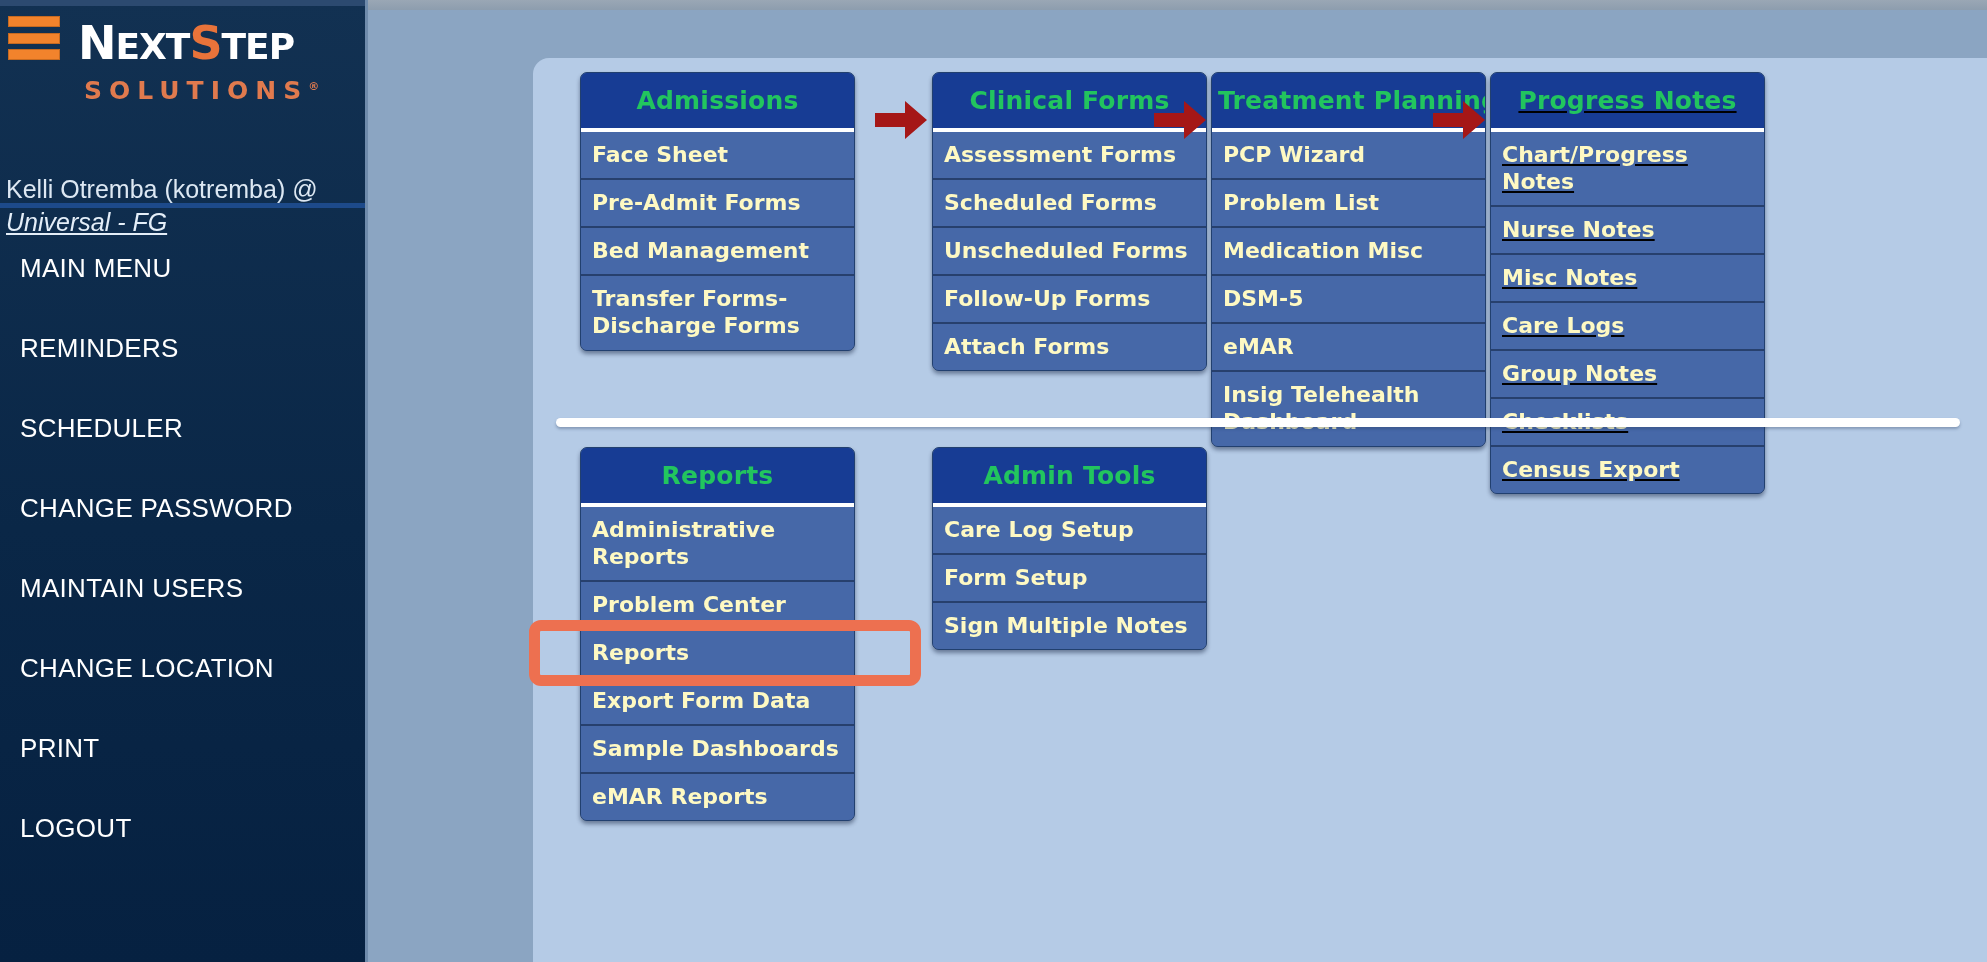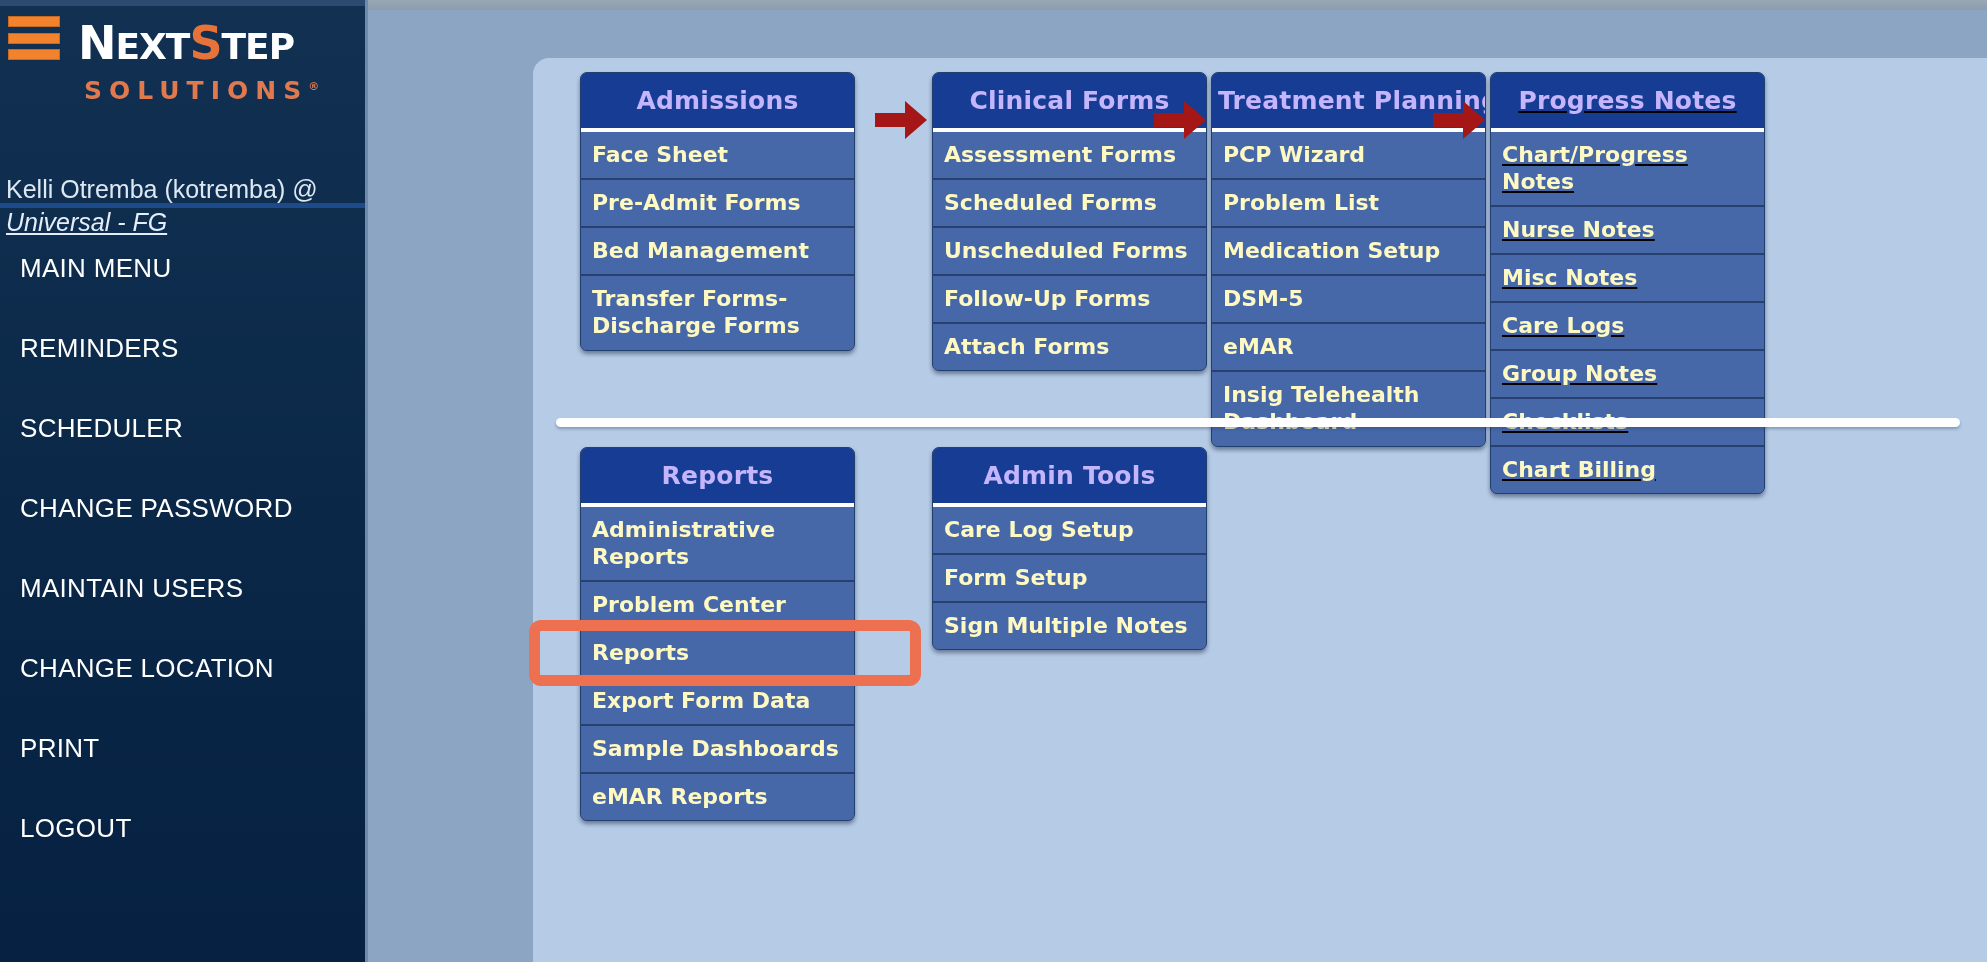--- a/index.html
+++ b/index.html
@@ -145,21 +145,21 @@
   .card {
     position: absolute;
     border-radius: 7px;
     background: #41609f;
     box-shadow: 0 3px 4px rgba(10,25,55,.45);
     overflow: hidden;
     border: 1px solid #22406f;
   }
   .card-head {
     background: #173c94;
-    color: #c4b5fd;
+    color: #22c55e;
     font-family: "DejaVu Sans", sans-serif;
     font-weight: 700;
     font-size: 25px;
     text-align: center;
     padding: 13px 6px 13px;
     letter-spacing: .2px;
     border-bottom: 4px solid #ffffff;
     white-space: nowrap;
     cursor: pointer;
   }
@@ -275,21 +275,21 @@
       <svg viewBox="0 0 56 44" width="56" height="44" aria-hidden="true">
         <path d="M2 15 L32 15 L32 3 L54 22 L32 41 L32 29 L2 29 Z" fill="#a51717"></path>
       </svg>
     </div>
 
     <div class="card" style="left:678px; top:14px; width:275px;">
       <div class="card-head">Treatment Planning</div>
       <div class="card-body">
         <div class="card-item">PCP Wizard</div>
         <div class="card-item">Problem List</div>
-        <div class="card-item">Medication Setup</div>
+        <div class="card-item">Medication Misc</div>
         <div class="card-item">DSM-5</div>
         <div class="card-item">eMAR</div>
         <div class="card-item two-line">Insig Telehealth Dashboard</div>
       </div>
     </div>
 
     <div class="arrow" style="left:898px; top:40px;">
       <svg viewBox="0 0 56 44" width="56" height="44" aria-hidden="true">
         <path d="M2 15 L32 15 L32 3 L54 22 L32 41 L32 29 L2 29 Z" fill="#a51717"></path>
       </svg>
@@ -297,21 +297,21 @@
 
     <div class="card" style="left:957px; top:14px; width:275px;text-decoration:underline;">
       <div class="card-head">Progress Notes</div>
       <div class="card-body">
         <div class="card-item">Chart/Progress Notes</div>
         <div class="card-item">Nurse Notes</div>
         <div class="card-item">Misc Notes</div>
         <div class="card-item">Care Logs</div>
         <div class="card-item">Group Notes</div>
         <div class="card-item">Checklists</div>
-        <div class="card-item">Chart Billing</div>
+        <div class="card-item">Census Export</div>
       </div>
     </div>
 
     <div class="divider" style="left:23px; top:360px; width:1404px;"></div>
 
     <div class="card" style="left:47px; top:389px; width:275px;">
       <div class="card-head">Reports</div>
       <div class="card-body">
         <div class="card-item">Administrative Reports</div>
         <div class="card-item">Problem Center</div>

